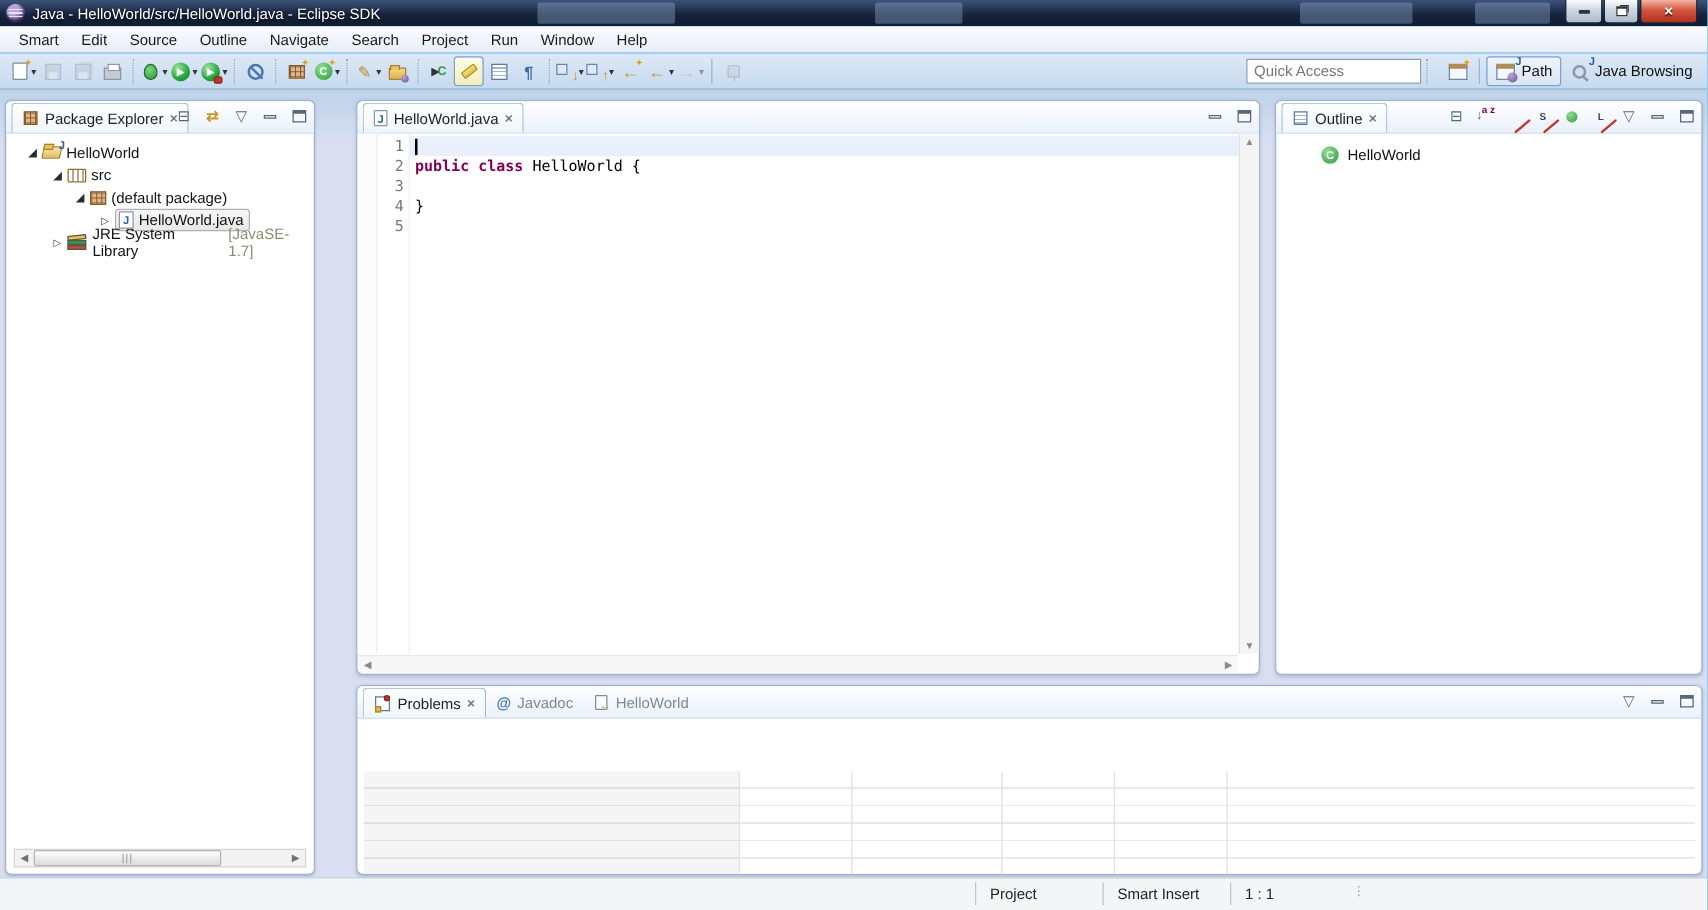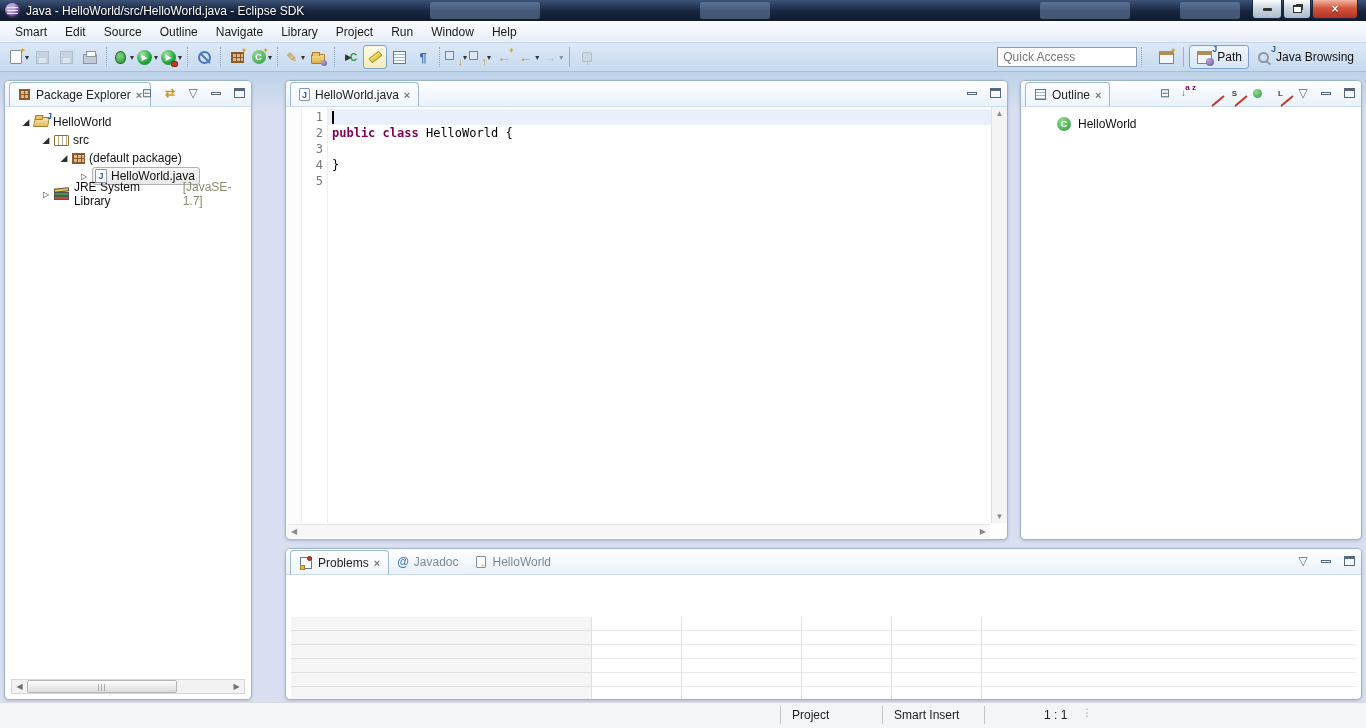--- a/index.html
+++ b/index.html
@@ -182,21 +182,21 @@
         </div>
     </div>
   </div>
 
   <div class="menubar">
     <span class="menu-item">Smart</span>
     <span class="menu-item">Edit</span>
     <span class="menu-item">Source</span>
     <span class="menu-item">Outline</span>
     <span class="menu-item">Navigate</span>
-    <span class="menu-item">Library</span>
+    <span class="menu-item">Search</span>
     <span class="menu-item">Project</span>
     <span class="menu-item">Run</span>
     <span class="menu-item">Window</span>
     <span class="menu-item">Help</span>
   </div>
 
   <div class="toolbar">
     <div class="tbtn">
       <span class="ic">
           <span class="doc"></span>
@@ -586,16 +586,16 @@
       </div>
     </div>
   </div>
 
   <div class="statusbar">
     <div class="sb-sep" style="left:780px;"></div>
     <div class="sb-item" style="left:792px;">Project</div>
     <div class="sb-sep" style="left:882px;"></div>
     <div class="sb-item" style="left:894px;">Smart Insert</div>
     <div class="sb-sep" style="left:984px;"></div>
-    <div class="sb-item" style="left:996px;margin-left:48px;">1 : 1</div>
+    <div class="sb-item" style="left:996px;">1 : 1</div>
     <div class="sb-grip" style="left:1082px;">⋮</div>
   </div>
 </div>
 
 </body></html>

